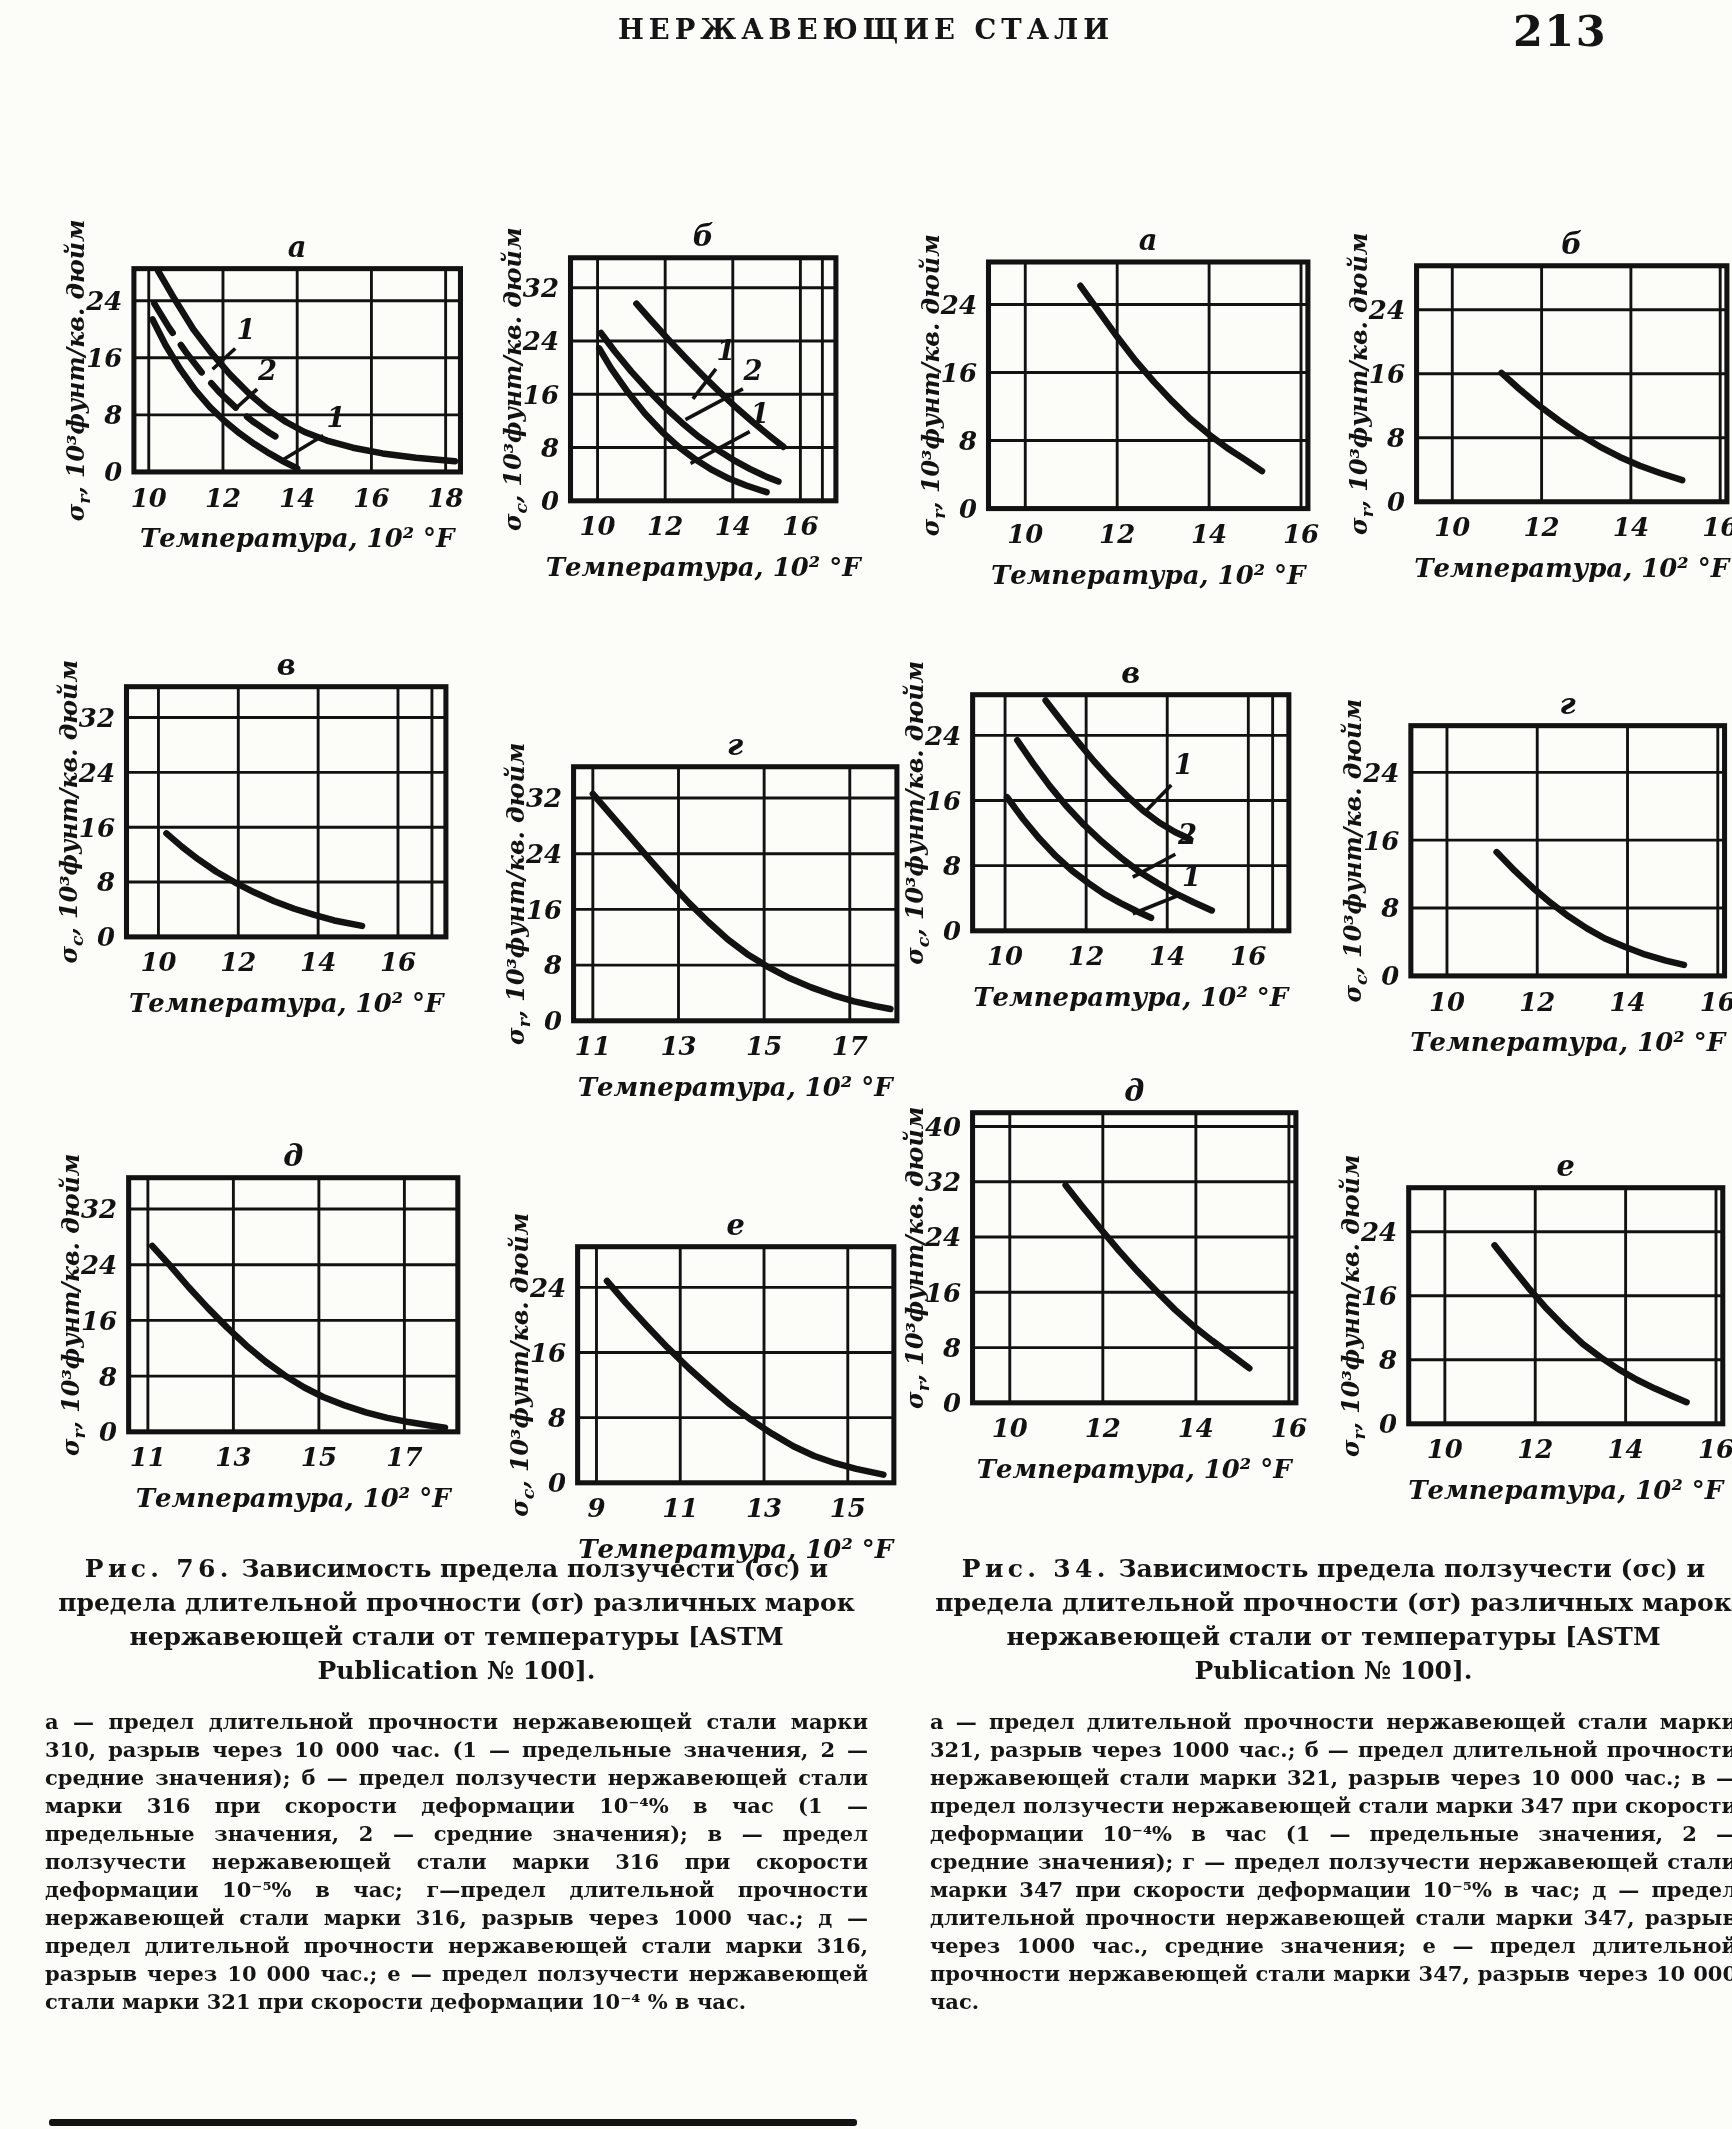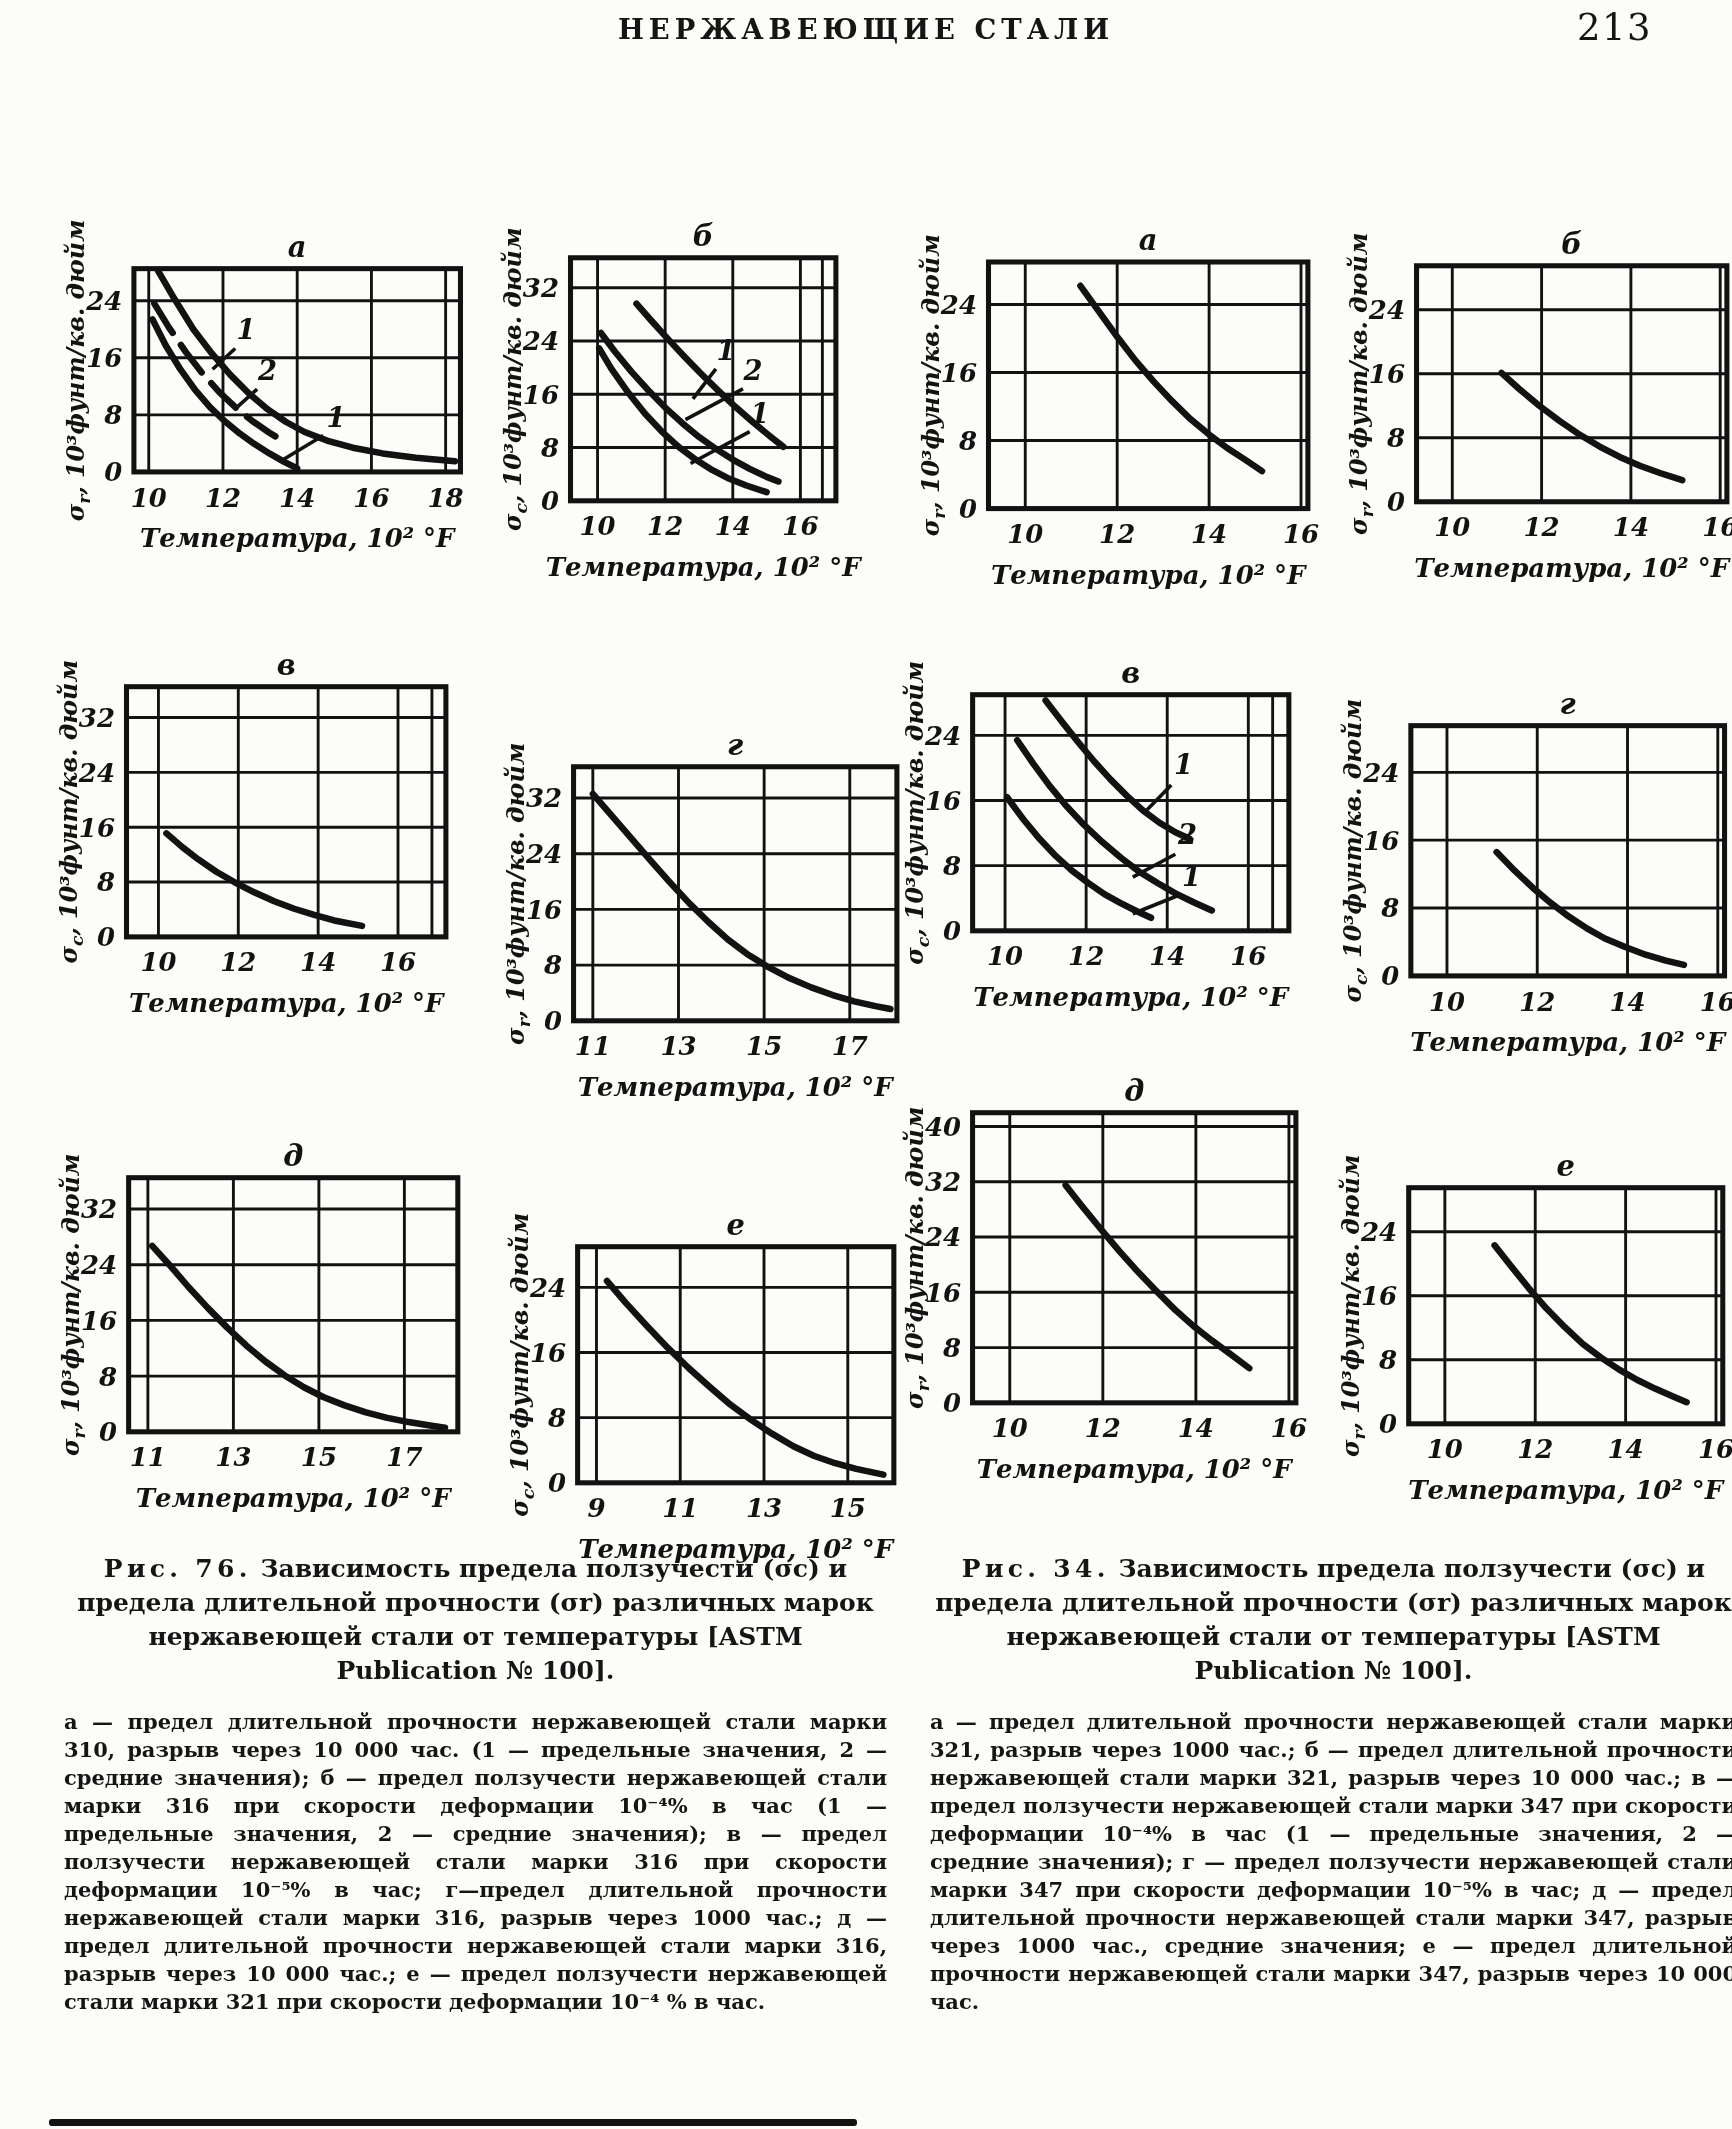--- a/index.html
+++ b/index.html
@@ -10,38 +10,38 @@
     font-family:"DejaVu Serif", serif;
     color:#151515;
     overflow:hidden;
   }
   .running-title{
     position:absolute;top:13px;left:0;width:1732px;
     text-align:center;
     font-size:27.4px;font-weight:bold;letter-spacing:5px;
   }
   .page-number{
-    position:absolute;top:5.8px;left:1577px;
-    font-size:37px;font-weight:normal;letter-spacing:1.4px;
+    position:absolute;top:5.8px;left:1513px;
+    font-size:43px;font-weight:bold;letter-spacing:1.4px;
   }
   .chart{position:absolute;}
   .c0 {left:65px;  top:229px;  width:406px; height:328px;}
   .c1 {left:502px; top:218px;  width:344px; height:368px;}
   .c2 {left:920px;top:222px;  width:398px; height:372px;}
   .c3 {left:1348px;top:226px;  width:389px; height:361px;}
   .c4 {left:58px;  top:647px;  width:398px; height:375px;}
   .c5 {left:505px; top:727px; width:402px; height:379px;}
   .c6 {left:904px;top:655px;  width:395px; height:361px;}
   .c7 {left:1342px;top:686px;  width:393px; height:375px;}
   .c8 {left:60px;  top:1138px; width:408px; height:379px;}
   .c9 {left:509px; top:1207px; width:395px; height:361px;}
   .c10{left:904px;top:1073px; width:402px; height:415px;}
   .c11{left:1340px;top:1148px; width:393px; height:361px;}
   .caption{position:absolute;}
-  .caption-left {left:64px;  top:1552px; width:823px;}
+  .caption-left {left:45px;  top:1552px; width:823px;}
   .caption-right{left:930px;top:1552px; width:807px;}
   .cap-title{
     margin:0 auto;
     text-align:center;
     font-size:25px;line-height:34px;font-weight:bold;
   }
   .cap-label{letter-spacing:4.3px;}
   .cap-legend{
     margin:20px 0 0 0;
     text-align:justify;

